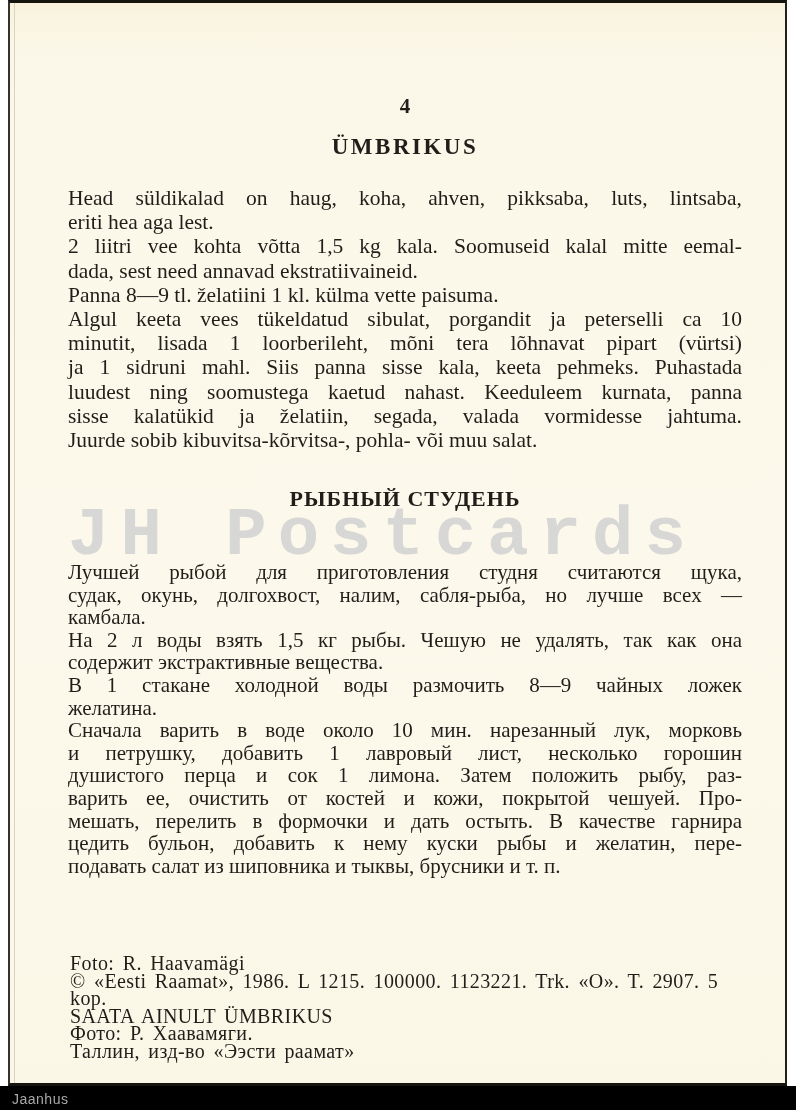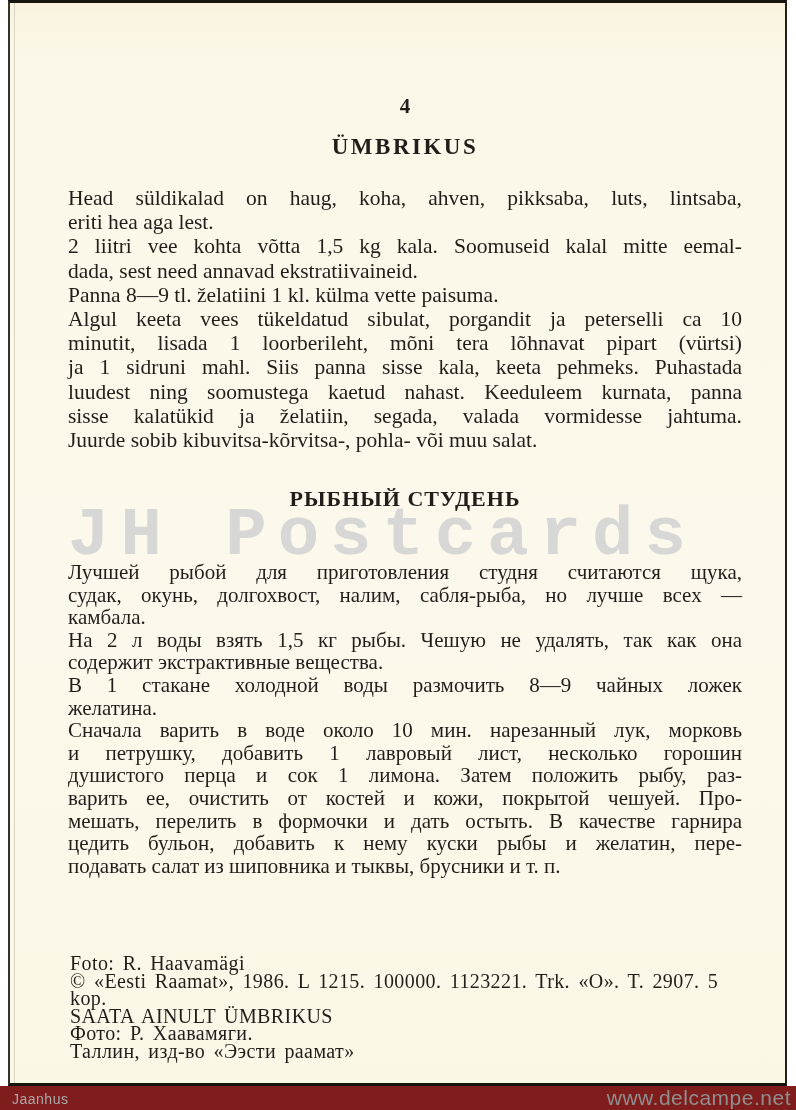--- a/index.html
+++ b/index.html
@@ -120,21 +120,21 @@
     word-spacing: 3px;
     letter-spacing: 0.4px;
   }
   
   .bottom-bar {
     position: absolute;
     left: 0;
     top: 1086px;
     width: 796px;
     height: 24px;
-    background: #7f1d1d;
+    background: #000000;
     font-family: "Liberation Sans", sans-serif;
   }
   .seller-name {
     position: absolute;
     left: 12px;
     top: 5px;
     font-size: 14px;
     color: #a9a9a9;
     letter-spacing: 0.5px;
   }
@@ -202,16 +202,15 @@
           <div>SAATA AINULT ÜMBRIKUS</div>
           <div>Фото: Р. Хаавамяги.</div>
           <div>Таллин, изд-во «Ээсти раамат»</div>
         </div>
 
     </div>
   </div>
 
   <div class="bottom-bar">
     <span class="seller-name">Jaanhus</span>
-    <span class="site-watermark">www.delcampe.net</span>
   </div>
 
 </div>
 
 </body></html>

